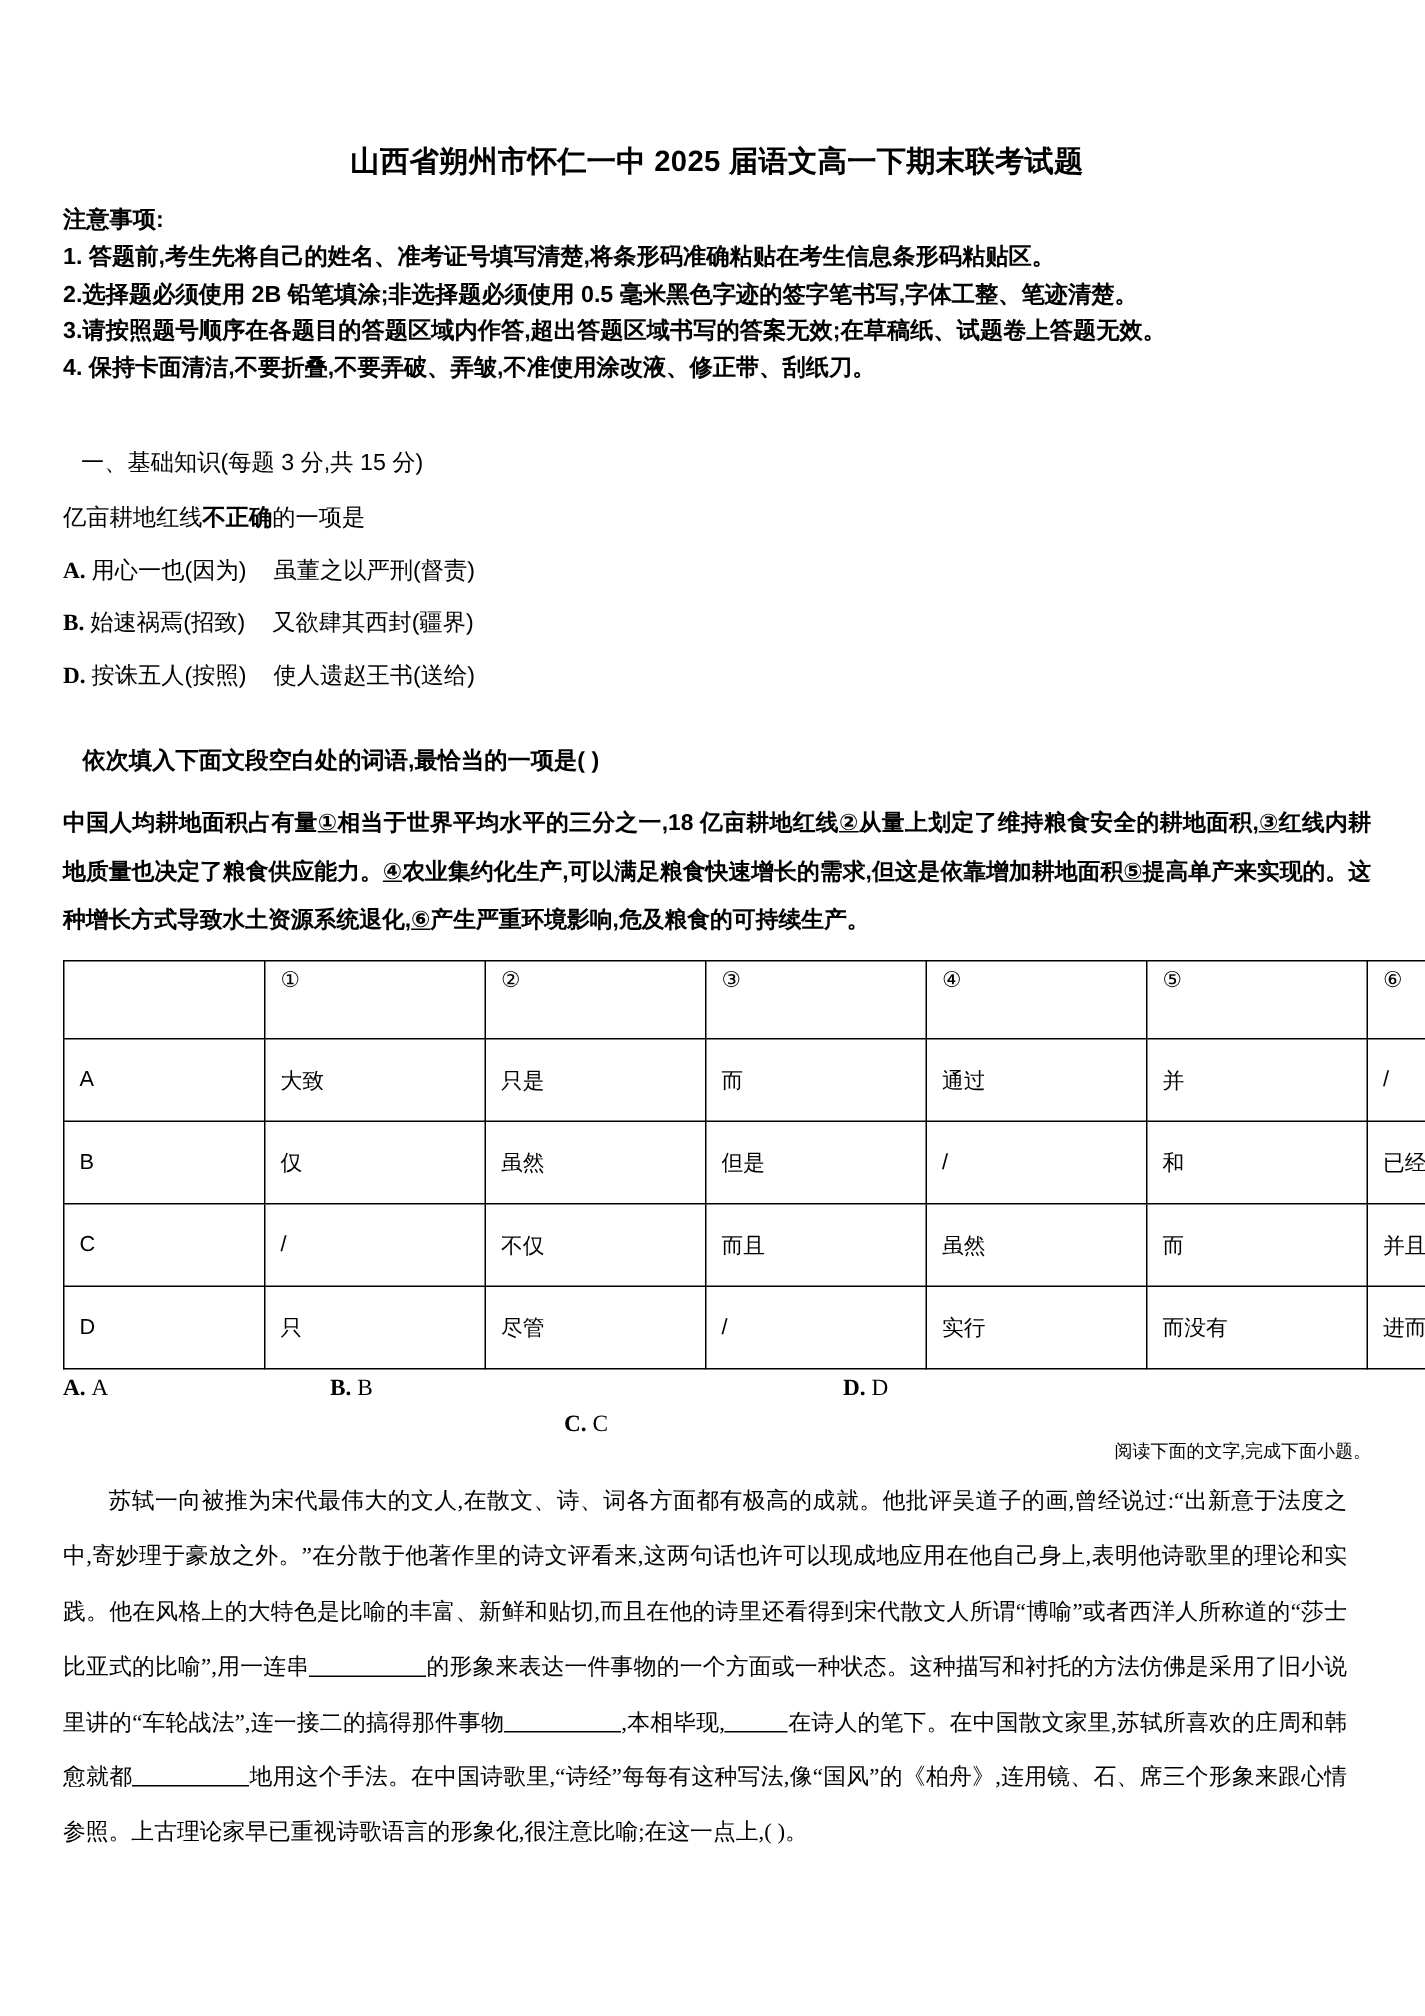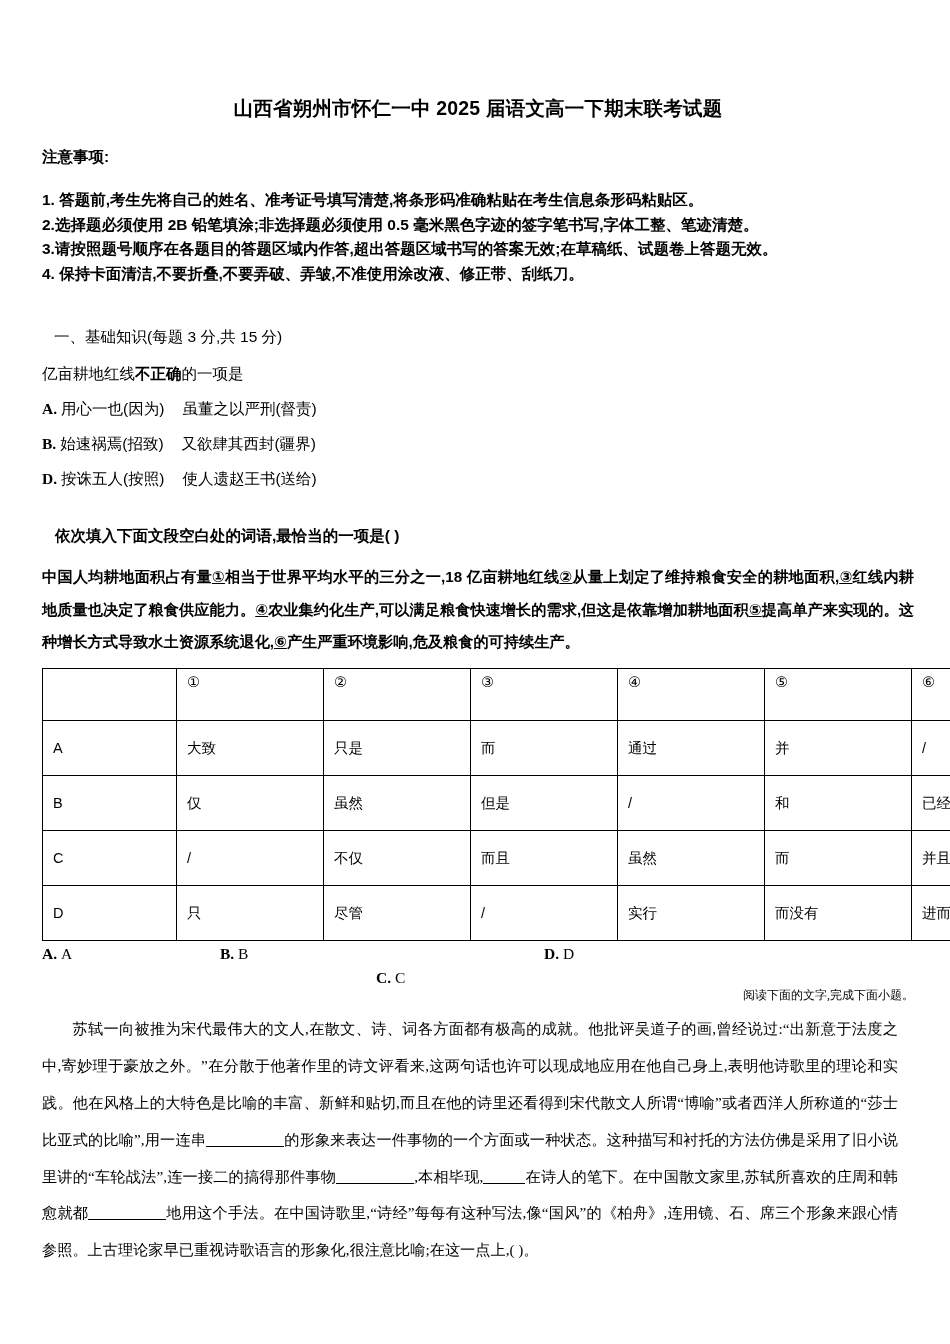--- a/index.html
+++ b/index.html
@@ -29,30 +29,30 @@
     width: 872px;
   }
 
   
   .doc-title {
     text-align: center;
     font-size: 19.5px;
     font-weight: bold;
     letter-spacing: 0.2px;
     line-height: 1.3;
-    margin: 0 0 24px 0;
+    margin: 0 0 14px 0;
     font-family: "Liberation Sans", "DejaVu Sans", sans-serif;
   }
 
   
   .notice-head {
     font-size: 15.5px;
     font-weight: bold;
     line-height: 1.55;
-    margin: 0 0 19px 0;
+    margin: 0 0 1px 0;
   }
   .notice-line {
     font-size: 15.5px;
     font-weight: bold;
     line-height: 1.58;
     margin: 0;
     white-space: nowrap;
   }
 
   .spacer-lg { height: 26px; }
@@ -146,21 +146,21 @@
     top: 0;
     font-weight: bold;
   }
   .answer-row span i {
     font-style: normal;
     font-weight: normal;
   }
   .ans-a { left: 0px; }
   .ans-b { left: 178px; }
   .ans-c { left: 334px; margin-top: 24px; }
-  .ans-d { left: 502px; }
+  .ans-d { left: 520px; }
 
   
   .read-lead {
     font-family: "Liberation Serif", "DejaVu Serif", serif;
     font-size: 12px;
     line-height: 1.7;
     margin: 16px 0 0 0;
     text-align: right;
   }
   .passage {

